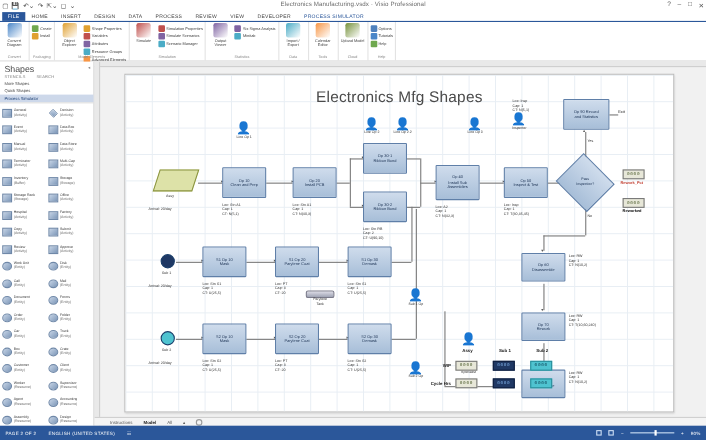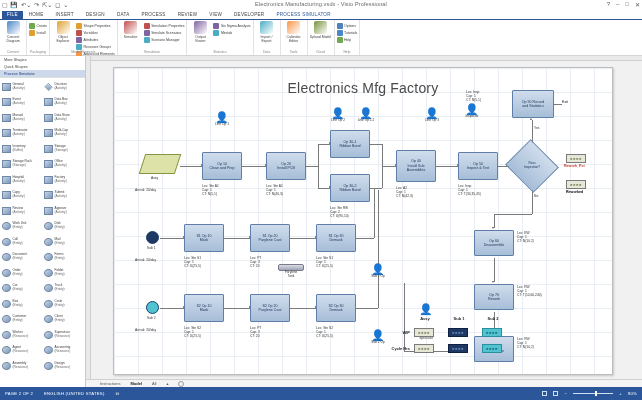--- a/index.html
+++ b/index.html
@@ -316,20 +316,28 @@
             </div>
           </div>
         </div>
         <div class="glabel">Help</div>
       </div>
     </div>
 
   <div class="body">
 
     <div class="sidebar">
+      <div class="shapes-hdr">
+        <div class="shapes-title">Shapes</div>
+        <div class="shapes-sub">
+          <span>STENCILS</span>
+          <span>SEARCH</span>
+        </div>
+        <div class="sb-collapse">◂</div>
+      </div>
       <div id="stencil-rows">
           <div class="stencil-row">More Shapes</div>
           <div class="stencil-row">Quick Shapes</div>
           <div class="stencil-row sel">Process Simulator</div>
         </div>
       <div class="shape-grid" id="shape-grid">
           <div class="shape-cell">
             <div class="shape-ico" style="background: linear-gradient(135deg, rgb(198, 212, 230), rgb(125, 151, 184)); border: 1px solid rgb(111, 136, 168);"></div>
             <div class="shape-lbl"><span>General</span><i>(Activity)</i></div>
           </div>
@@ -483,21 +491,21 @@
           </div>
         </div>
     </div>
 
     <div class="canvas-wrap">
       <div class="ruler-top"></div>
       <div class="ruler-left"></div>
 
       <div class="page">
         <div class="grid"></div>
-        <div class="diagtitle">Electronics Mfg Factory</div>
+        <div class="diagtitle">Electronics Mfg Shapes</div>
 
         <div class="conn h" style="left:66px; top:98px; width:22px;"></div>
         <div class="arrow r" style="left:87px; top:96.2px;"></div>
 
         <div class="conn h" style="left:128px; top:98px; width:24px;"></div>
         <div class="arrow r" style="left:151px; top:96.2px;"></div>
 
         <div class="conn h" style="left:192px; top:98px; width:12px;"></div>
         <div class="conn v" style="left:204px; top:76px; height:44px;"></div>
         <div class="conn h" style="left:204px; top:76px; width:12px;"></div>

